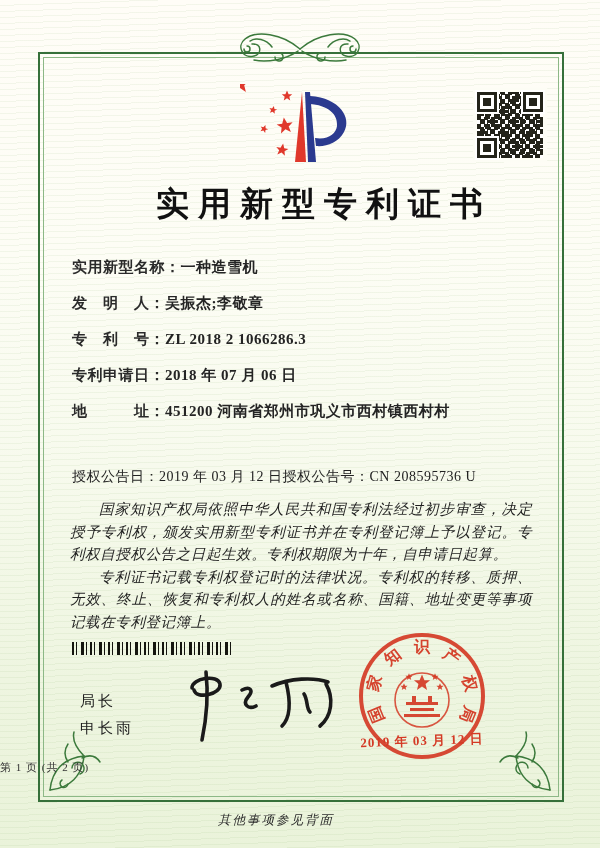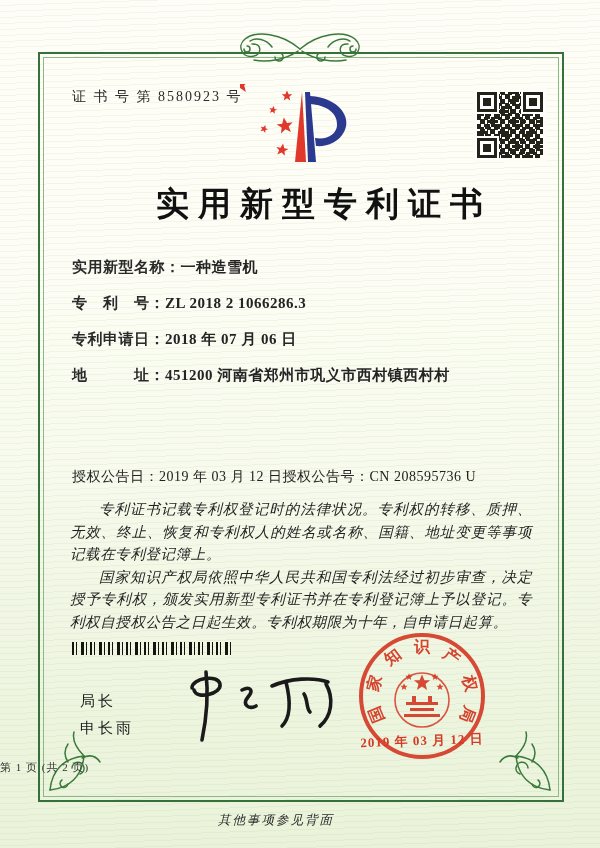--- a/index.html
+++ b/index.html
@@ -95,21 +95,20 @@
         <path d="M8,62 C10,42 22,30 42,28 C34,20 30,12 32,4"></path>
         <path d="M8,62 C28,60 40,48 42,28"></path>
         <path d="M30,40 a6,6 0 1 1 8,6"></path>
         <path d="M20,52 a4,4 0 1 0 6,4"></path>
         <path d="M40,30 C48,26 54,28 58,34"></path>
         <path d="M26,34 C22,28 22,22 26,16"></path>
       </g>
     </svg>
   </div>
 
-  <div class="cert-no">证 书 号 第 8580923 号</div>
 
   <div class="logo">
     <svg width="126" height="94" viewBox="0 0 126 94">
       <g fill="#e0382b">
         <path id="st" d="M0,-10 L2.9,-3.1 L9.5,-3.1 L4.2,1.2 L5.9,8.1 L0,4 L-5.9,8.1 L-4.2,1.2 L-9.5,-3.1 L-2.9,-3.1 Z"></path>
         <use href="#st" transform="translate(47,12) scale(0.55)"></use>
         <use href="#st" transform="translate(33,26) scale(0.42) rotate(12)"></use>
         <use href="#st" transform="translate(45,42) scale(0.85) rotate(-8)"></use>
         <use href="#st" transform="translate(24,45) scale(0.42) rotate(20)"></use>
         <use href="#st" transform="translate(42,66) scale(0.65) rotate(10)"></use>
@@ -125,33 +124,34 @@
   <div class="qr">
     <div class="finder f-tl"></div>
     <div class="finder f-tr"></div>
     <div class="finder f-bl"></div>
   </div>
 
   <div class="title">实用新型专利证书</div>
 
   <div class="fields">
     <div class="field"><span class="lbl">实用新型名称：</span><span>一种造雪机</span></div>
+    <div class="field"><span class="lbl">发　明　人：</span><span>吴振杰;李敬章</span></div>
     <div class="field"><span class="lbl">专　利　号：</span><span>ZL 2018 2 1066286.3</span></div>
     <div class="field"><span class="lbl">专利申请日：</span><span>2018 年 07 月 06 日</span></div>
     <div class="field"><span class="lbl">地　　　址：</span><span>451200 河南省郑州市巩义市西村镇西村村</span></div>
   </div>
 
   <div class="grant-row">
     <div><span class="lbl">授权公告日：</span><span>2019 年 03 月 12 日</span></div>
     <div class="col2"><span class="lbl">授权公告号：</span><span>CN 208595736 U</span></div>
   </div>
 
   <div class="body-text">
+    <p>国家知识产权局依照中华人民共和国专利法经过初步审查，决定授予专利权，颁发实用新型专利证书并在专利登记簿上予以登记。专利权自授权公告之日起生效。专利权期限为十年，自申请日起算。</p>
     <p>专利证书记载专利权登记时的法律状况。专利权的转移、质押、无效、终止、恢复和专利权人的姓名或名称、国籍、地址变更等事项记载在专利登记簿上。</p>
-    <p>国家知识产权局依照中华人民共和国专利法经过初步审查，决定授予专利权，颁发实用新型专利证书并在专利登记簿上予以登记。专利权自授权公告之日起生效。专利权期限为十年，自申请日起算。</p>
   </div>
 
   <div class="barcode"></div>
 
   <div class="signer">
     <div>局长</div>
     <div>申长雨</div>
   </div>
 
   <div class="signature">

